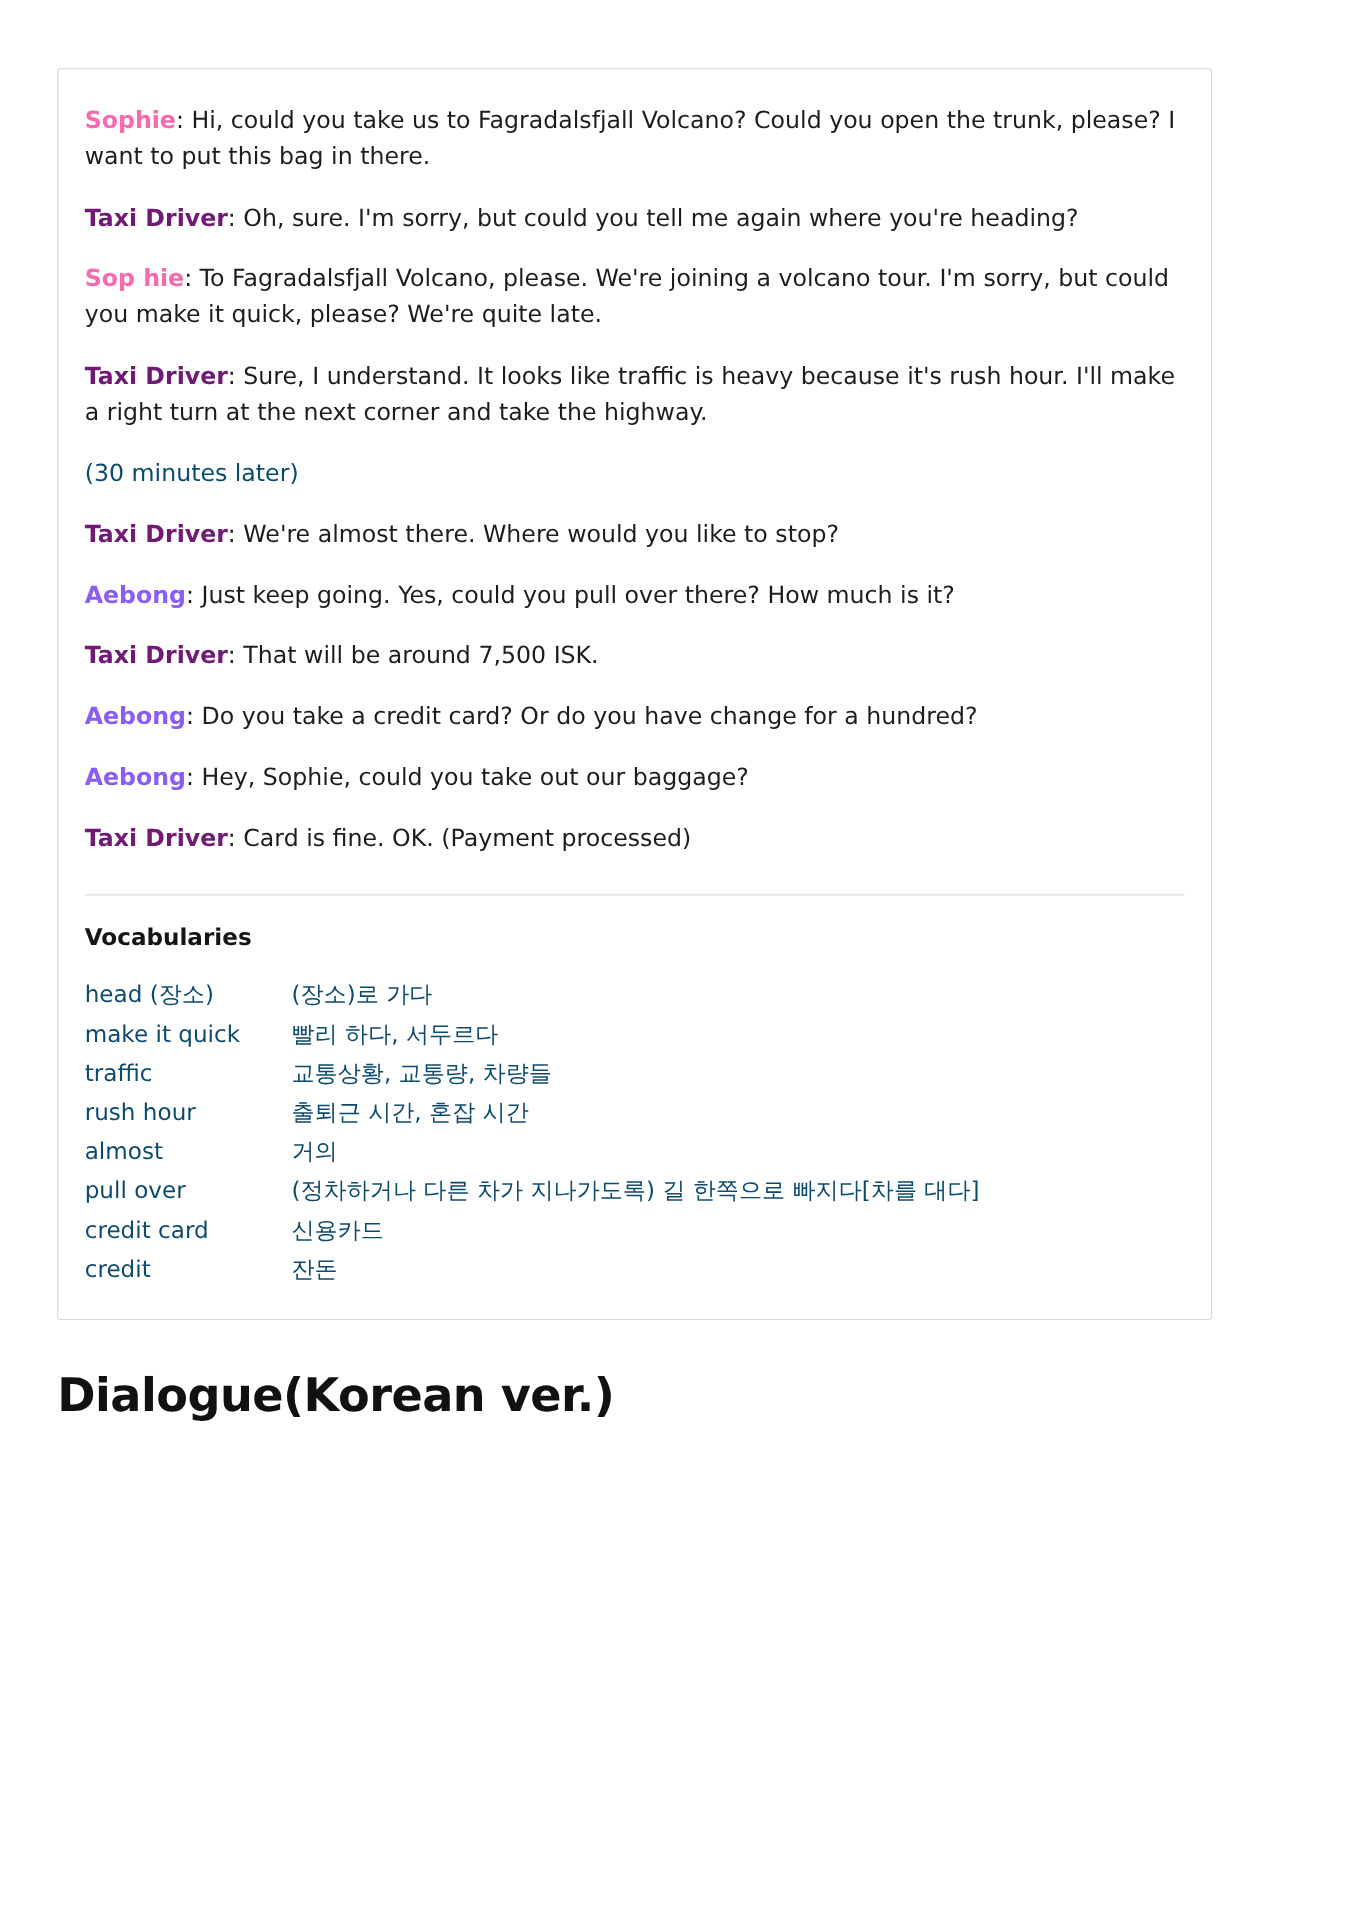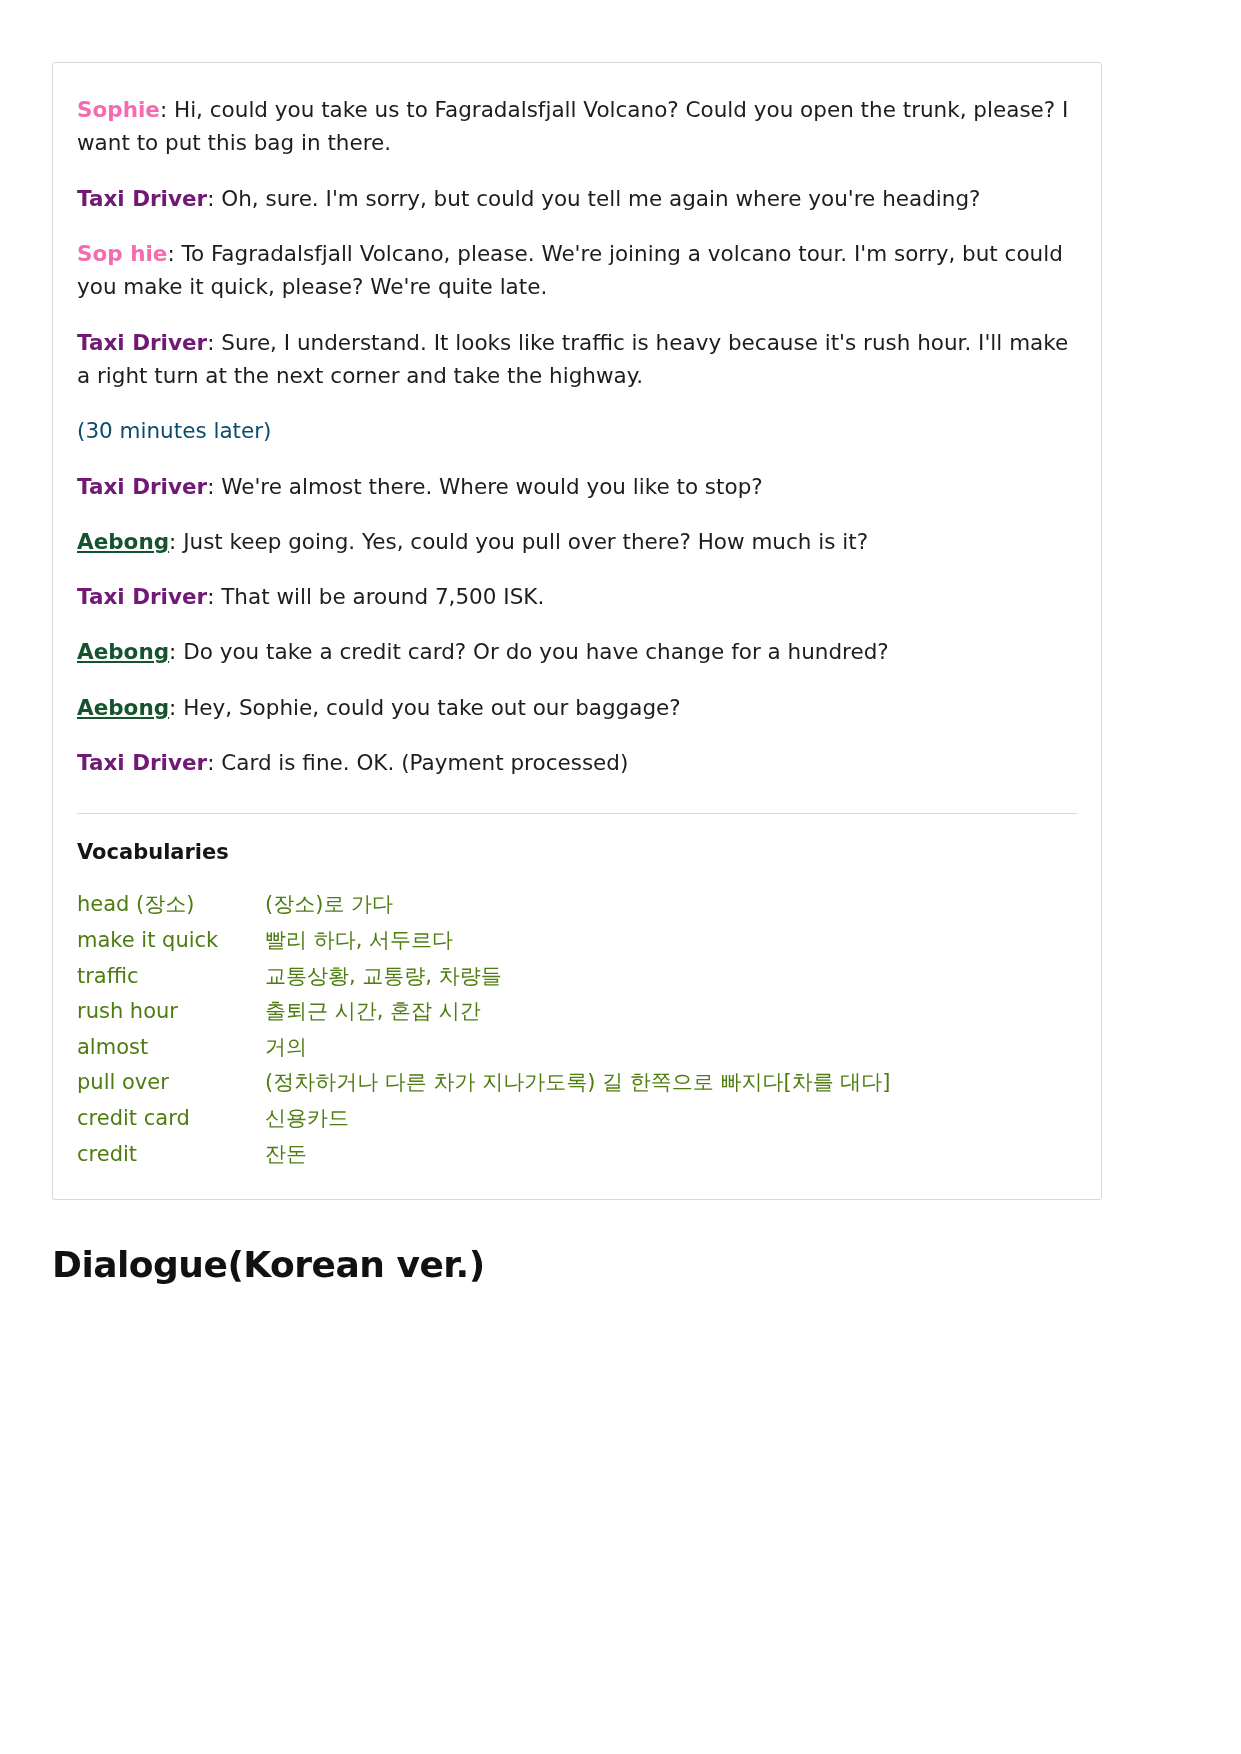--- a/index.html
+++ b/index.html
@@ -33,21 +33,21 @@
     color: #1d1d1d;
   }
   .line:last-of-type {
     margin-bottom: 0;
   }
   .speaker {
     font-weight: bold;
   }
   .sp-sophie { color: #f56ab0; }
   .sp-driver { color: #701a75; }
-  .sp-aebong { color: #14532d; text-decoration: underline; }
+  .sp-aebong { color: #8b5cf6; }
   .narration {
     font-size: 21.5px;
     line-height: 1.55;
     margin: 0 0 22px 0;
     color: #0c4a6e;
   }
   .divider {
     border: 0;
     border-top: 1px solid #d9d9d9;
     margin: 34px 0 26px 0;
@@ -59,30 +59,30 @@
     color: #151515;
   }
   .vocab-table {
     border-collapse: collapse;
     font-size: 21px;
     line-height: 1.6;
   }
   .vocab-table td {
     padding: 0 0 2px 0;
     vertical-align: top;
-    color: #4d7c0f;
+    color: #0c4a6e;
     font-weight: normal;
   }
   .vocab-table td.term {
     width: 178px;
     padding-right: 10px;
     white-space: nowrap;
   }
   .section-heading {
-    font-size: 36px;
+    font-size: 42px;
     font-weight: bold;
     letter-spacing: -0.5px;
     margin: 44px 0 0 0;
     color: #111111;
   }
 </style>
 </head>
 <body>
 
 <div class="page">

